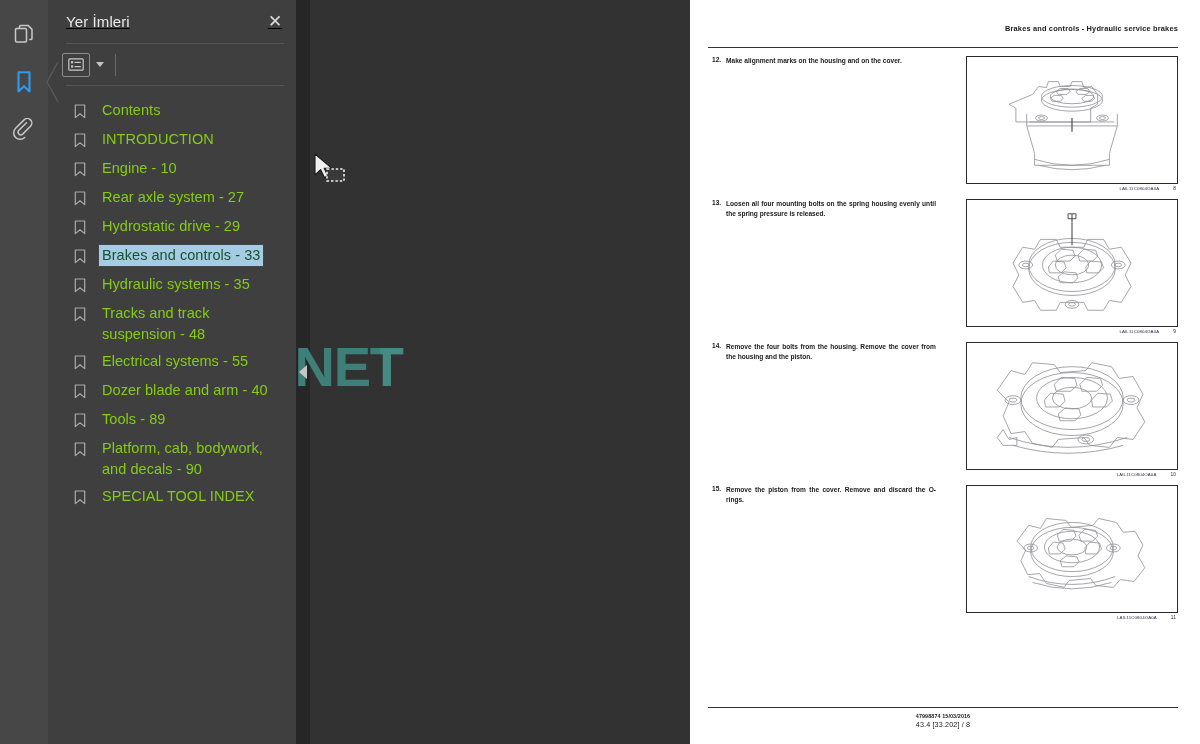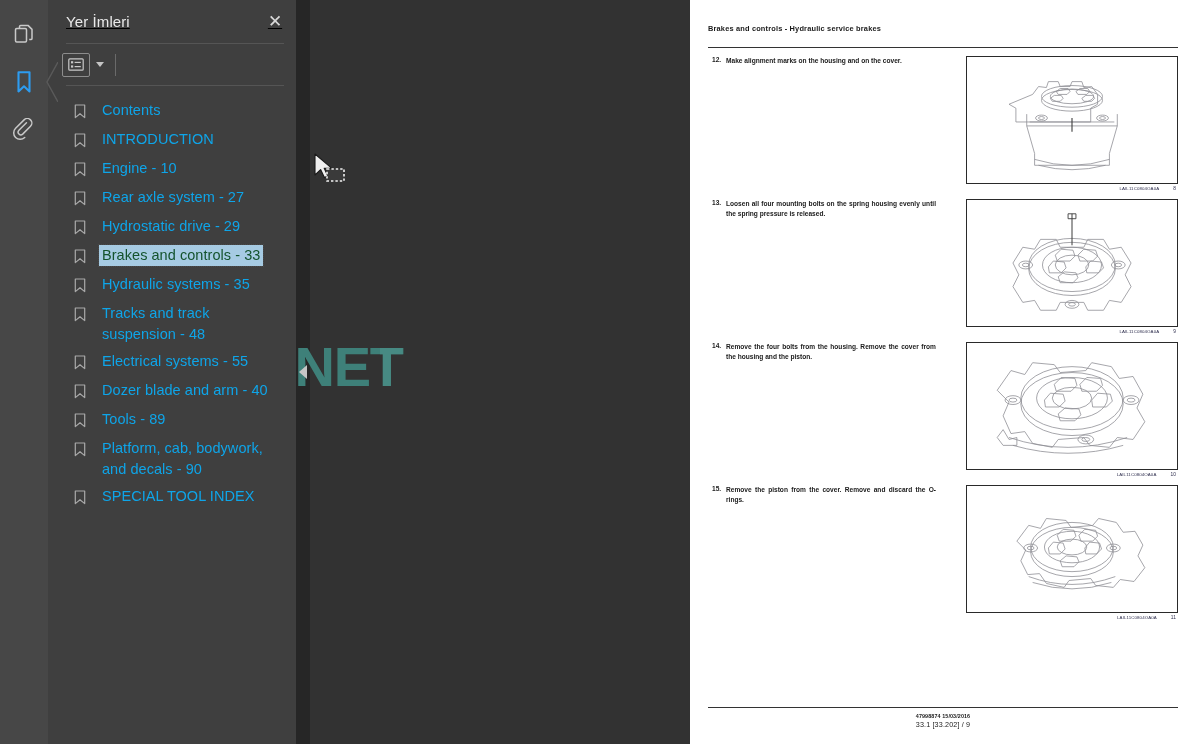--- a/index.html
+++ b/index.html
@@ -123,21 +123,21 @@
     cursor: pointer;
     box-sizing: border-box;
   }
   .bm-icon {
     flex: 0 0 auto;
     width: 14px;
     margin-right: 11px;
     margin-top: 4px;
   }
   .bm-label {
-    color: #0ea5e9;
+    color: #84cc16;
     font-size: 14.5px;
     line-height: 21px;
     letter-spacing: .05px;
     padding: 0 3px;
   }
   .bm-item.selected .bm-label {
     background: #a6cbe3;
     color: #14532d;
     outline: 1px dotted #4a4a4a;
   }
@@ -177,21 +177,21 @@
     position: absolute;
     left: 380px; top: 0;
     width: 510px;
     height: 744px;
     background: #ffffff;
     box-sizing: border-box;
     padding: 18px 22px 0 18px;
     overflow: hidden;
   }
   #doc-header {
-    text-align: left;
+    text-align: right;
     font-family: "Liberation Sans", sans-serif;
     font-size: 7.4px;
     font-weight: bold;
     color: #1a1a1a;
     letter-spacing: .18px;
     margin-top: 6px;
   }
   #header-rule {
     border-top: 1.4px solid #333;
     margin-top: 14px;
@@ -615,21 +615,21 @@
           <span>LAIL11C0804OA0A</span>
           <span class="fig-no">11</span>
         </div>
       </div>
     </div>
 
     <div id="doc-footer">
       <div id="footer-rule"></div>
       <div id="footer-lines">
         <div id="footer-code">47998874 15/03/2016</div>
-        <div id="footer-page">33.1 [33.202] / 9</div>
+        <div id="footer-page">43.4 [33.202] / 8</div>
       </div>
     </div>
 
   </div>
 </div>
 
 <div id="watermark">AUTOPDF.NET</div>
 <div id="watermark-over">AUTOPDF.NET</div>
 
 <div id="cursor">

